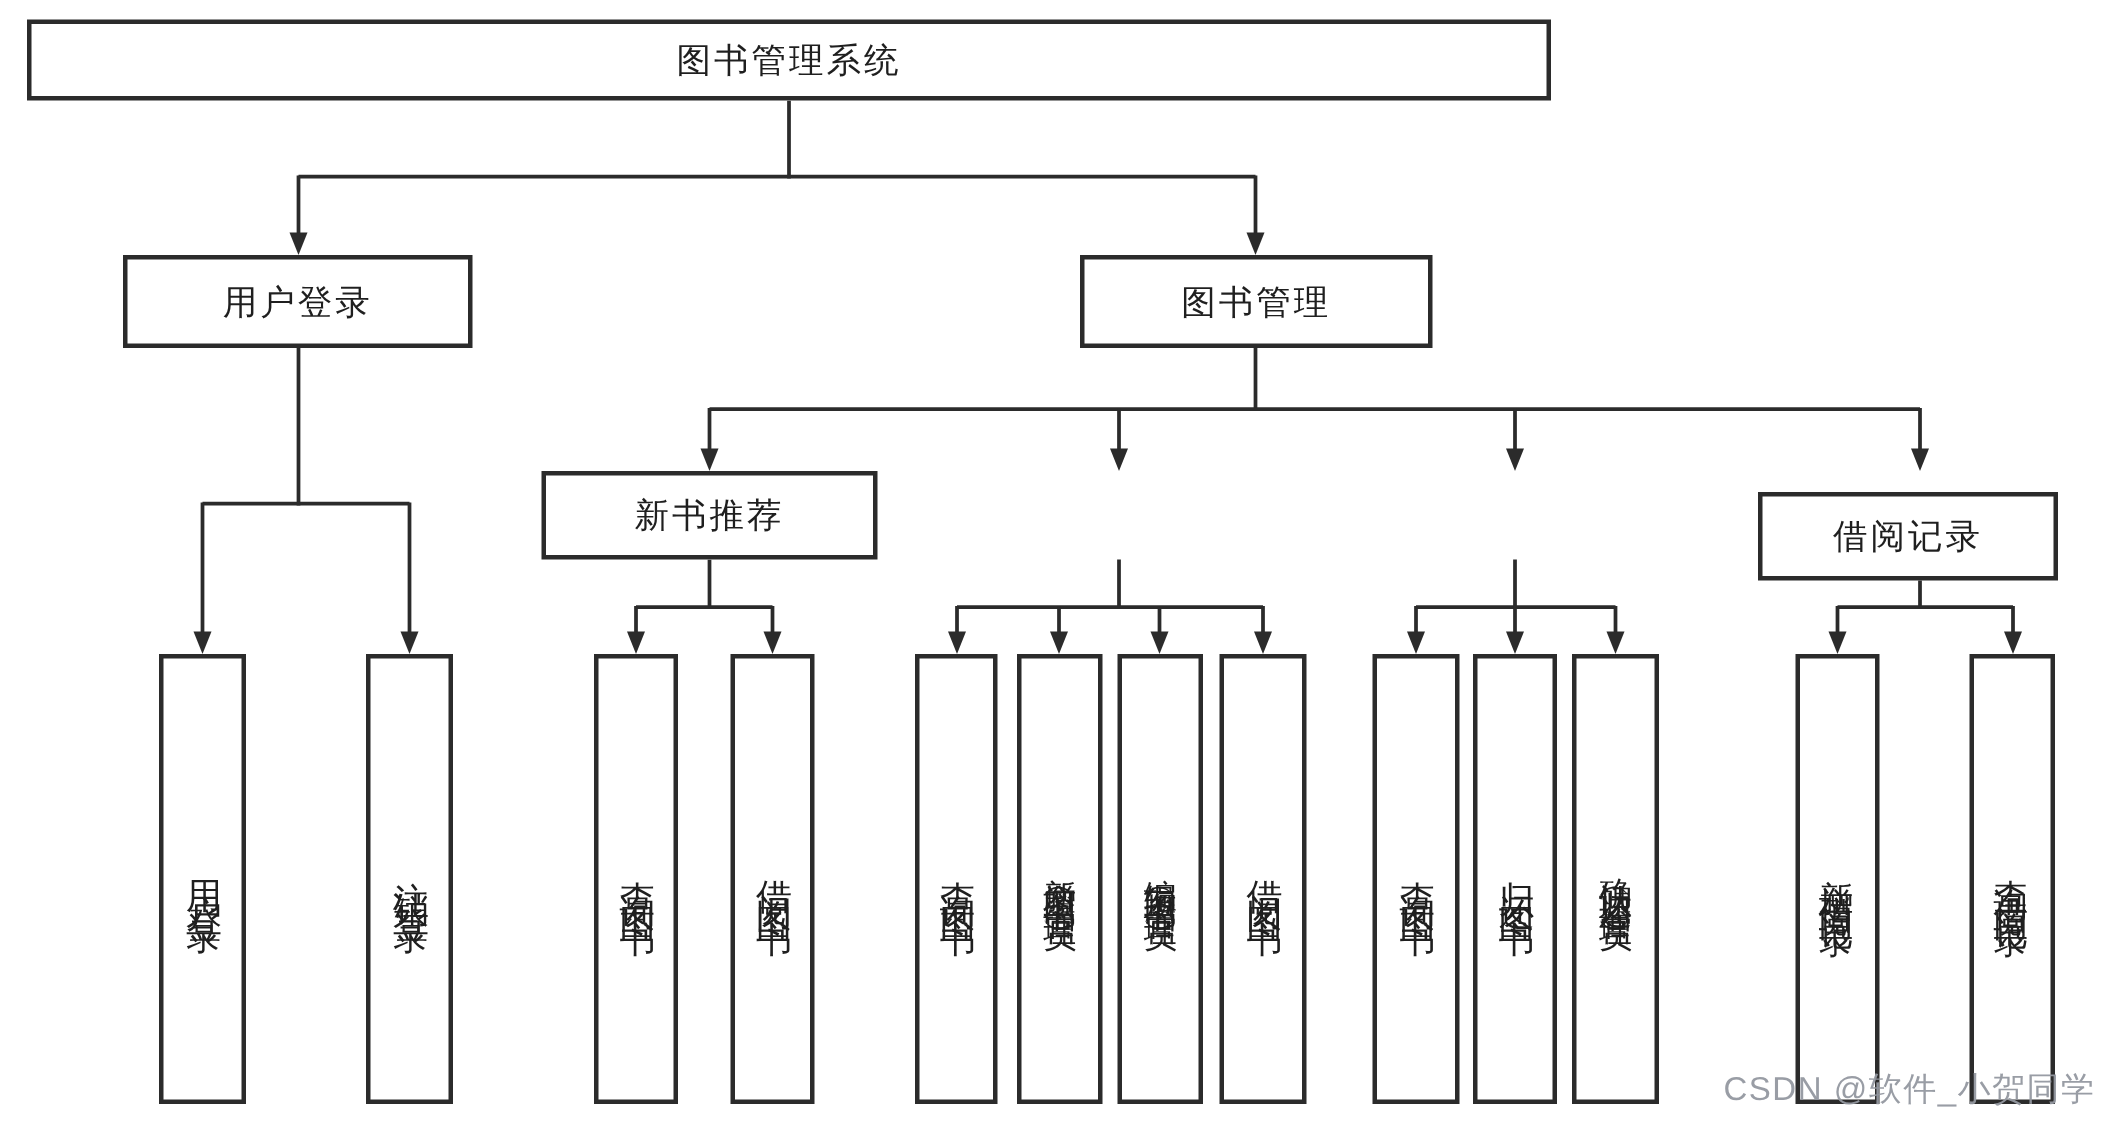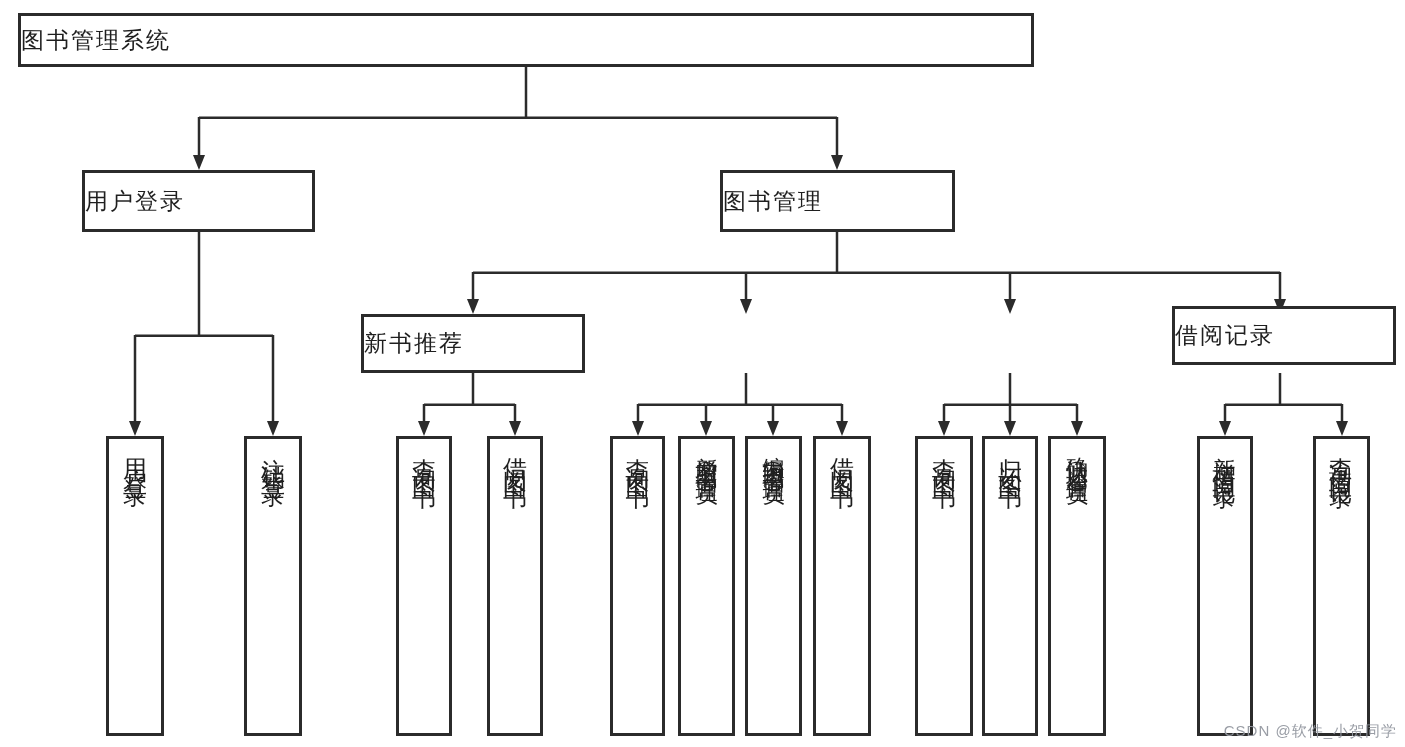--- a/index.html
+++ b/index.html
@@ -11,21 +11,21 @@
     overflow:hidden;
   }
   #wires{position:absolute;left:0;top:0;width:1405px;height:747px;}
   .node{
     position:absolute;
     box-sizing:border-box;
     background:#ffffff;
     border:3px solid #2b2b2b;
     display:flex;
     align-items:center;
-    justify-content:flex-start;
+    justify-content:center;
     color:#1f1f1f;
   }
   .node.h span{
     font-size:23px;
     letter-spacing:2px;
     white-space:nowrap;
   }
   .node.v{
     writing-mode:vertical-rl;
     text-orientation:mixed;
@@ -40,21 +40,21 @@
     letter-spacing:4px;
   }
   .node.v.vmed span{
     font-size:23px;
     letter-spacing:6px;
   }
   #watermark{
     position:absolute;
     right:8px;
     bottom:6px;
-    font-size:15px;
+    font-size:22px;
     letter-spacing:1px;
     color:rgba(148,152,160,0.95);
     white-space:nowrap;
     pointer-events:none;
   }
 </style>
 </head>
 <body>
 
 <div id="canvas">
@@ -141,21 +141,21 @@
   <div class="node h" style="left:82px;top:170px;width:233px;height:62px">
     <span>用户登录</span>
   </div>
   <div class="node h" style="left:361px;top:314px;width:224px;height:59px">
     <span>新书推荐</span>
   </div>
 
   <div class="node h" style="left:720px;top:170px;width:235px;height:62px">
     <span>图书管理</span>
   </div>
-  <div class="node h" style="left:1172px;top:306px;width:224px;height:59px">
+  <div class="node h" style="left:1172px;top:328px;width:200px;height:59px">
     <span>借阅记录</span>
   </div>
 
   <div class="node v" style="left:106px;top:436px;width:58px;height:300px">
     <span>用户登录</span>
   </div>
   <div class="node v" style="left:244px;top:436px;width:58px;height:300px">
     <span>注销登录</span>
   </div>
 

